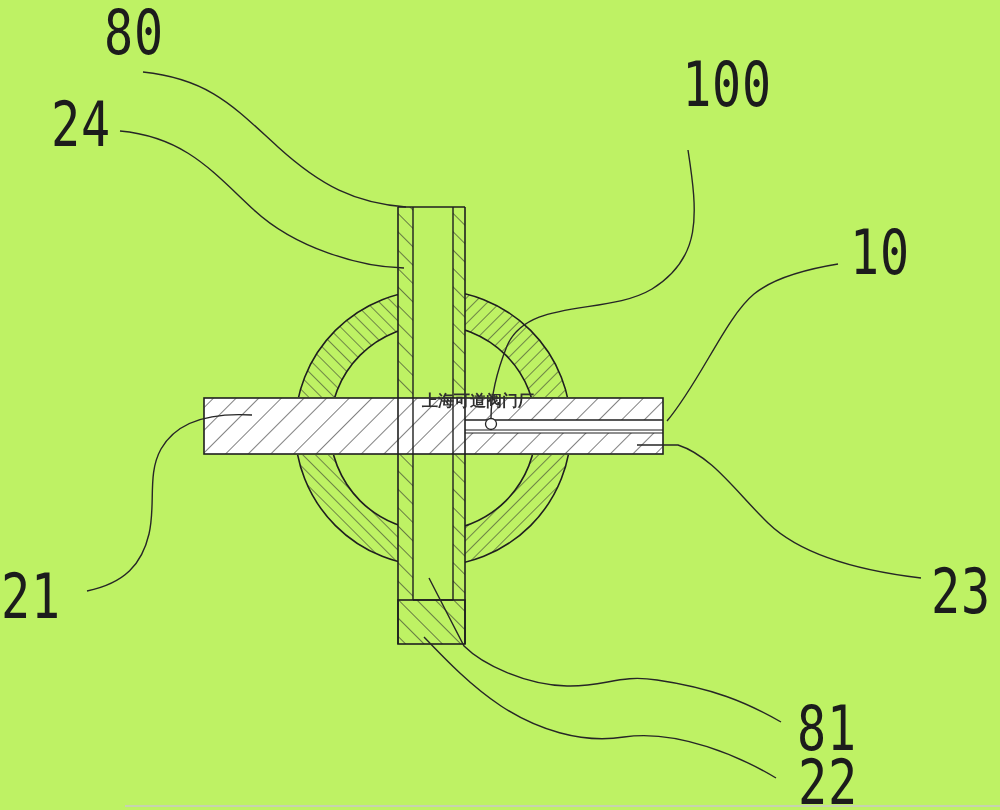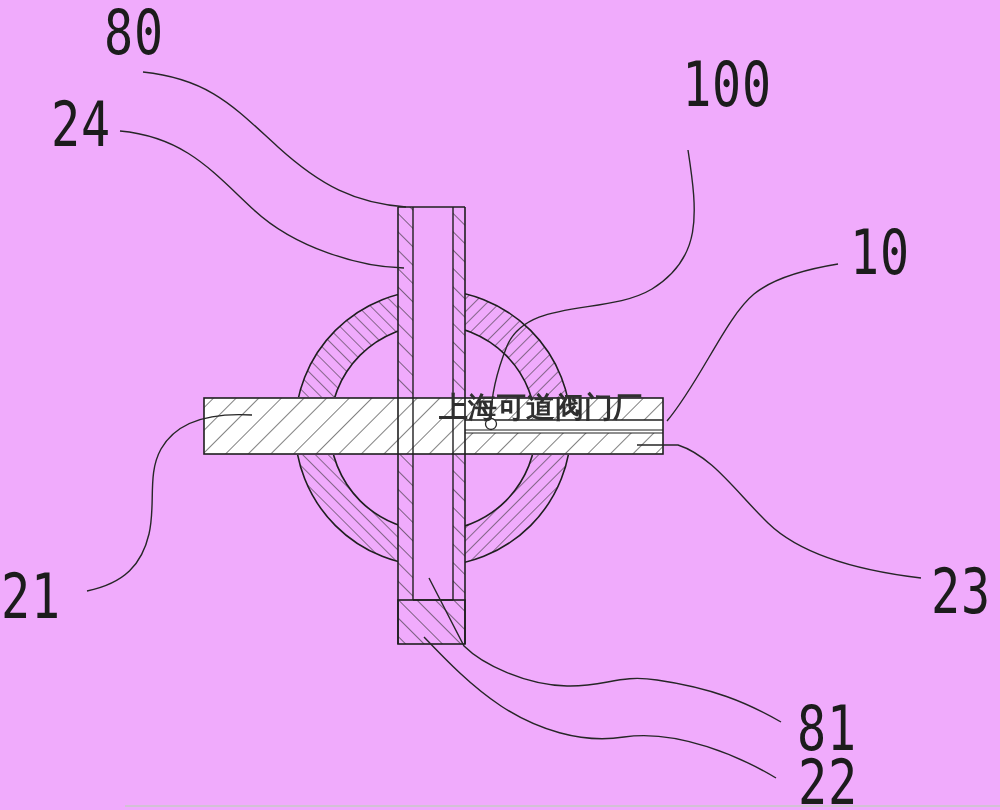--- a/index.html
+++ b/index.html
@@ -1,39 +1,39 @@
 <!DOCTYPE html>
 <html><head>
 <meta charset="utf-8">
 <style>
   html,body{margin:0;padding:0;background:#ffffff;}
   #stage{
-    position:relative;width:1000px;height:810px;background:#f0abfc;overflow:hidden;
+    position:relative;width:1000px;height:810px;background:#bef264;overflow:hidden;
     font-family:"DejaVu Sans",sans-serif;
   }
   #drawing{position:absolute;left:0;top:0;}
   .lbl{
     position:absolute;
     font-family:"DejaVu Sans Mono","Liberation Mono",monospace;
     font-size:62px;line-height:1;color:#1c1c1c;
     transform:translate(-50%,-50%) scale(0.78,1);
     white-space:nowrap;letter-spacing:1px;
   }
   .lbl-80 {left:134px;top:33px;}
   .lbl-24 {left:81px; top:125px;}
   .lbl-100{left:727px;top:85px;}
   .lbl-10 {left:880px;top:253px;}
   .lbl-21 {left:31px; top:597px;}
   .lbl-23 {left:961px;top:592px;}
   .lbl-81 {left:827px;top:729px;}
   .lbl-22 {left:828px;top:783px;}
   .watermark{
-    position:absolute;left:439px;top:392px;
+    position:absolute;left:422px;top:392px;
     font-family:"DejaVu Sans",sans-serif;
-    font-size:29px;font-weight:bold;line-height:1.1;
+    font-size:16px;font-weight:bold;line-height:1.1;
     color:#2f2f2f;white-space:nowrap;letter-spacing:0px;
   }
 </style>
 </head>
 <body>
 
 <div id="stage">
 
   <svg id="drawing" width="1000" height="810" viewBox="0 0 1000 810">
     <defs>

